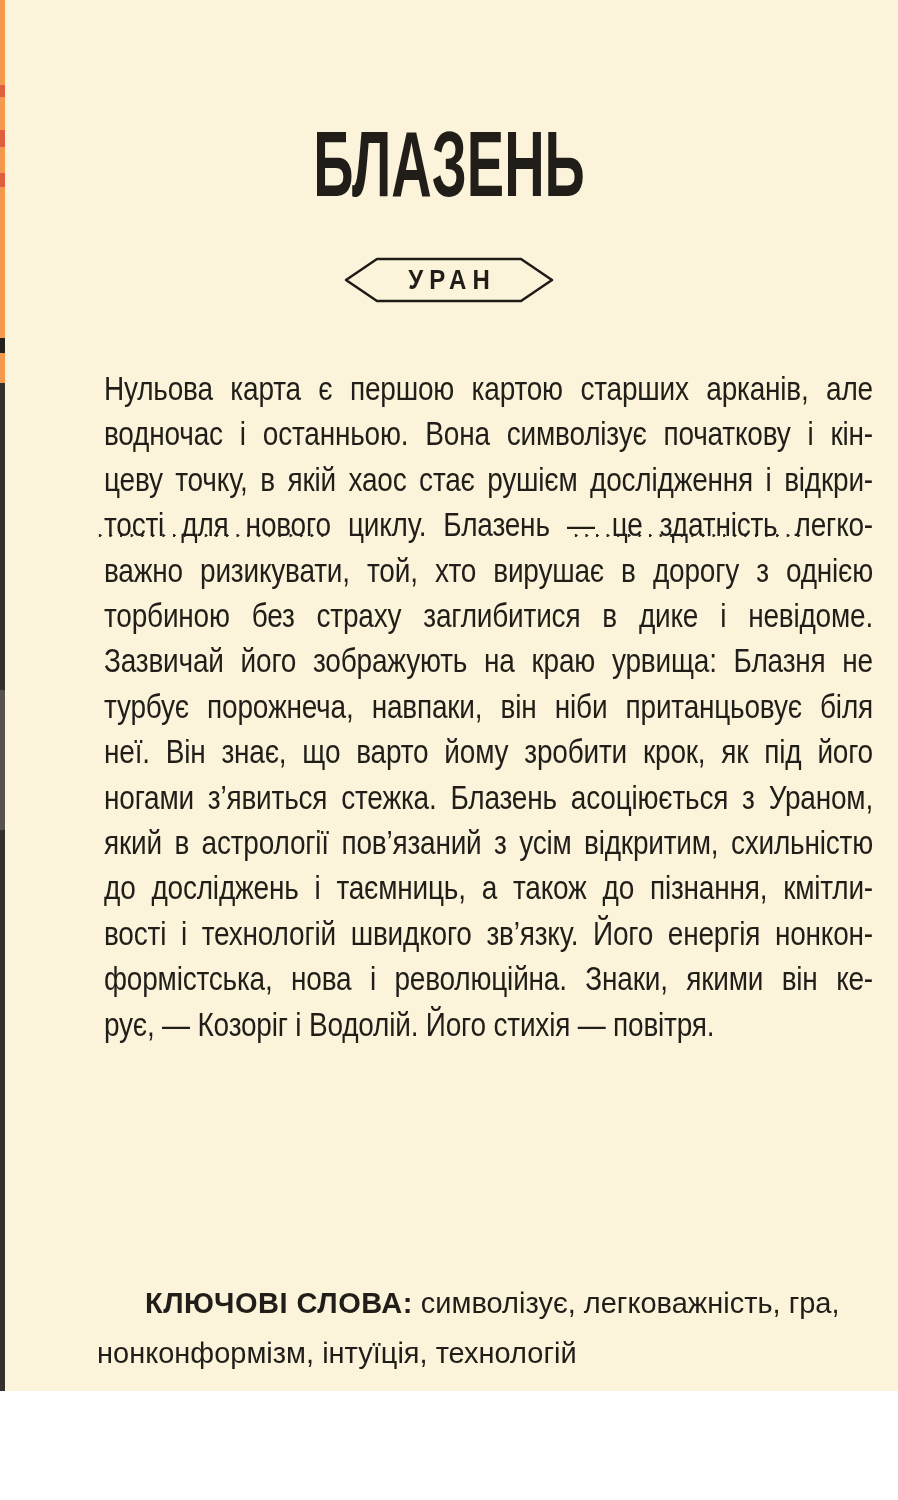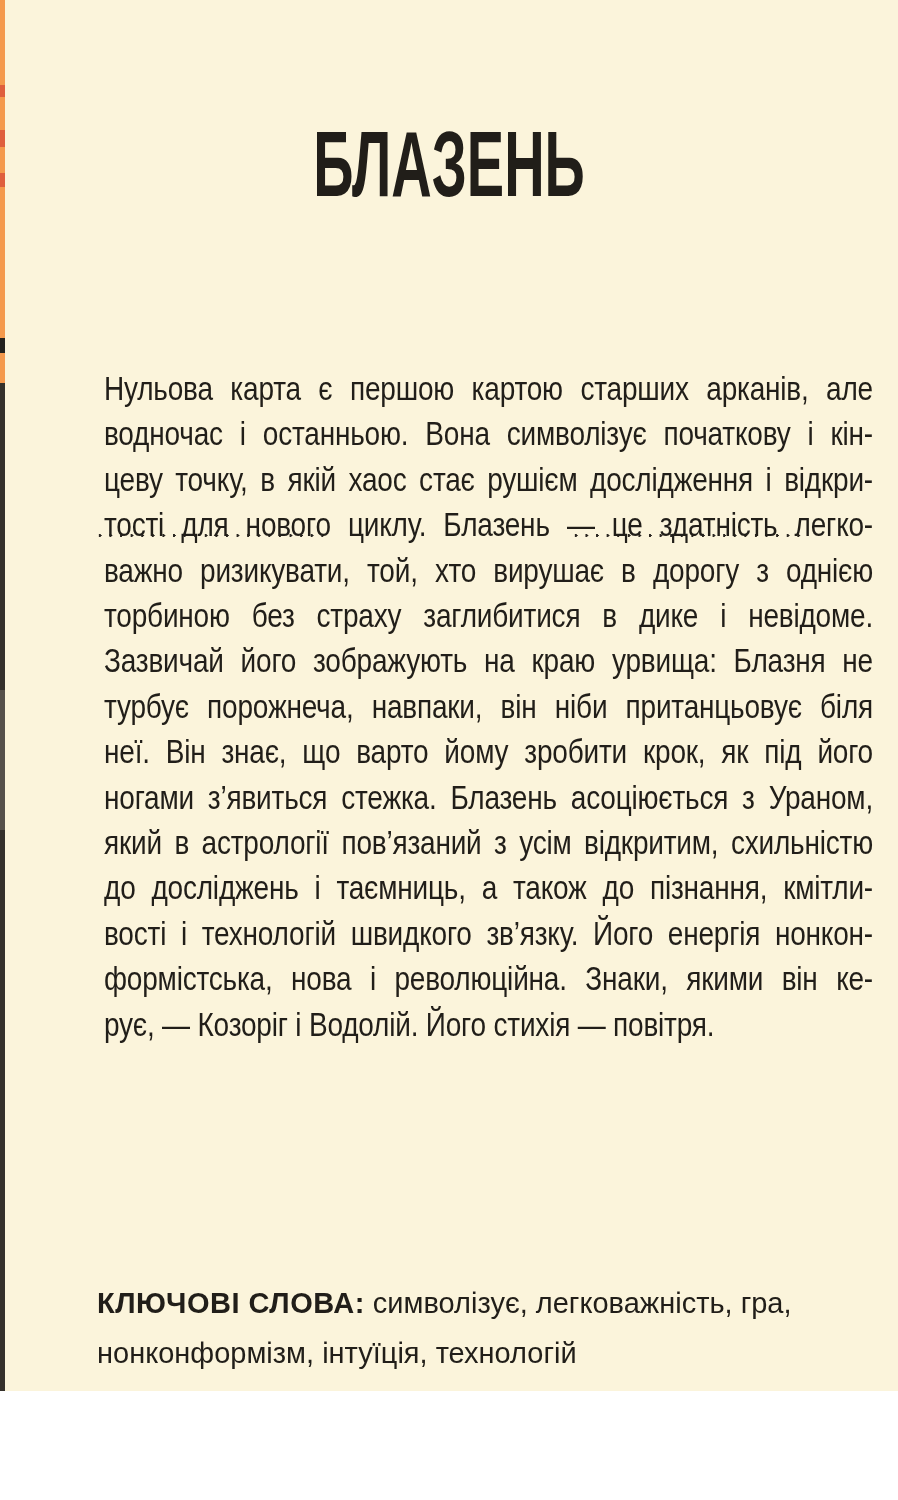--- a/index.html
+++ b/index.html
@@ -73,21 +73,21 @@
     transform:scaleY(1.18);
     white-space:normal;
   }
   .para .line.last{
     text-align:left;text-align-last:left;
   }
   .keywords{
     position:absolute;left:97px;top:1278px;width:769px;
     font-size:29px;line-height:50px;
   }
-  .keywords .kw-label{font-weight:700;letter-spacing:0.5px;}
+  .keywords .kw-label{font-weight:700;letter-spacing:0.5px;margin-left:48px;}
   .footer{
     position:absolute;left:0;right:0;top:1390px;
     display:flex;align-items:center;justify-content:center;gap:22px;
   }
   .footer .star{font-size:21px;line-height:30px;}
   .footer .pagenum{font-size:36px;line-height:30px;text-decoration:underline;}
 </style>
 </head>
 <body>
 
@@ -97,20 +97,26 @@
 
   <div class="title-wrap">
     <span class="title">БЛАЗЕНЬ</span>
   </div>
 
   <div class="divider">
     <div class="dots left"></div>
     <div class="dots right"></div>
   </div>
 
+  <div class="badge">
+    <svg width="210" height="46" viewBox="0 0 210 46">
+      <polygon points="2,23 33,2 177,2 208,23 177,44 33,44" fill="none" stroke="#1e1b17" stroke-width="2.5" stroke-linejoin="round"></polygon>
+    </svg>
+    <div class="badge-label">УРАН</div>
+  </div>
 
   <div class="para">
     <div class="line">Нульова карта є першою картою старших арканів, але</div>
     <div class="line">водночас і останньою. Вона символізує початкову і кін-</div>
     <div class="line">цеву точку, в якій хаос стає рушієм дослідження і відкри-</div>
     <div class="line">тості для нового циклу. Блазень — це здатність легко-</div>
     <div class="line">важно ризикувати, той, хто вирушає в дорогу з однією</div>
     <div class="line">торбиною без страху заглибитися в дике і невідоме.</div>
     <div class="line">Зазвичай його зображують на краю урвища: Блазня не</div>
     <div class="line">турбує порожнеча, навпаки, він ніби пританцьовує біля</div>

